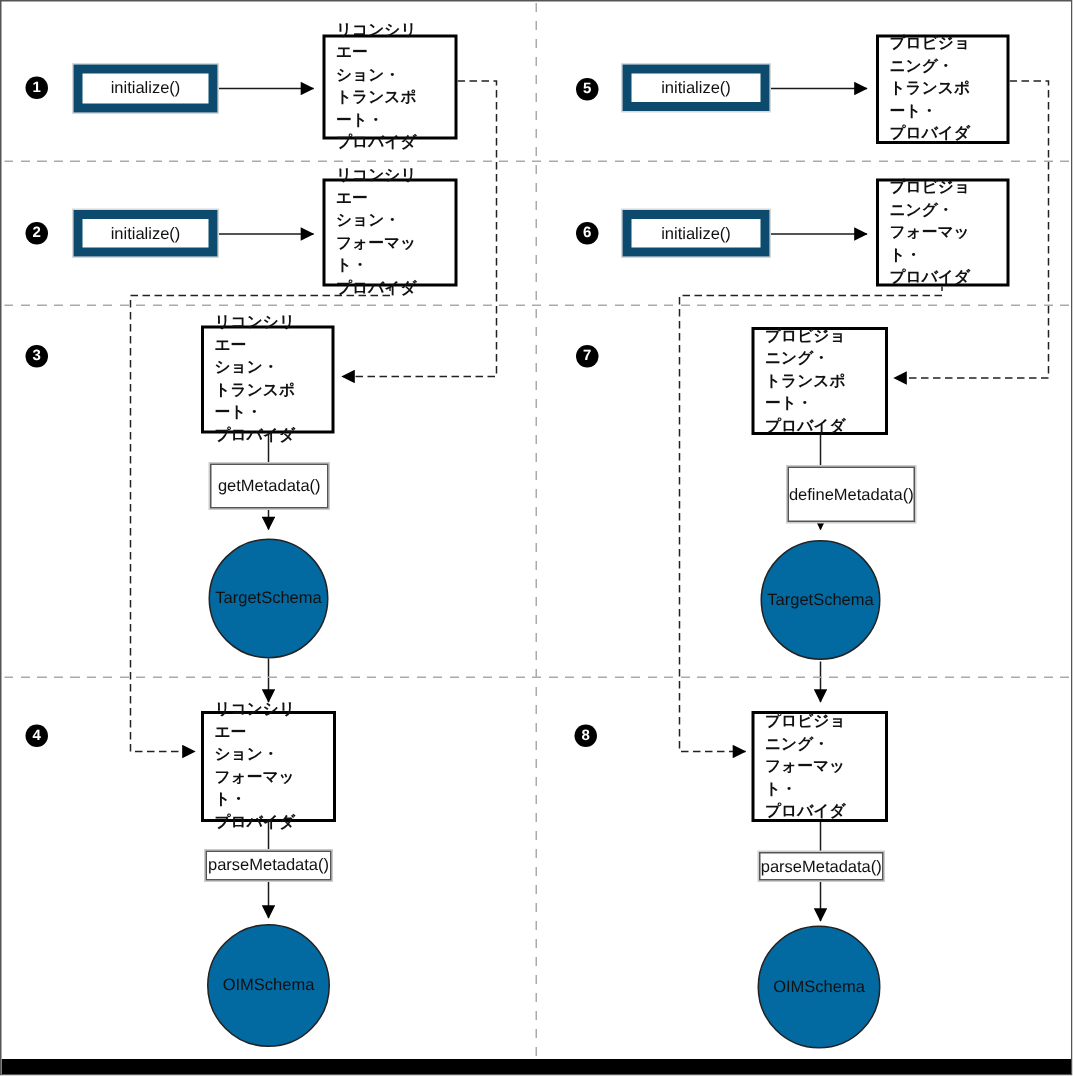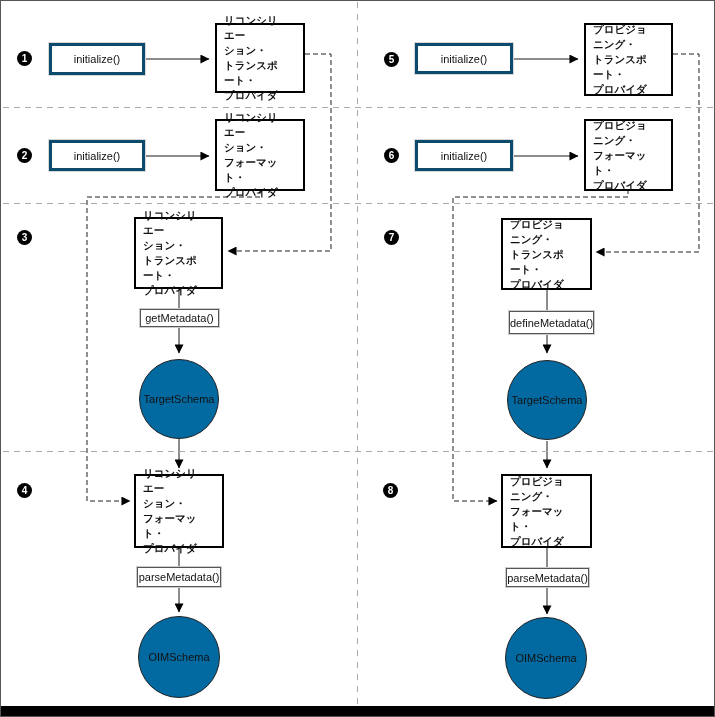--- a/index.html
+++ b/index.html
@@ -5,21 +5,21 @@
   html,body{margin:0;padding:0;background:#fff;font-family:"Liberation Sans",sans-serif;}
   #stage{position:relative;width:715px;height:717px;background:#fff;border:1px solid #555;box-sizing:border-box;overflow:hidden;}
   #wires{position:absolute;left:0;top:0;width:715px;height:717px;}
   .sep-h{position:absolute;left:2px;width:711px;height:1px;
     background:repeating-linear-gradient(to right,#aaa 0 6px,transparent 6px 11px);}
   .divider-v{position:absolute;top:1px;width:1px;height:706px;
     background:repeating-linear-gradient(to bottom,#aaa 0 6px,transparent 6px 12px);}
   .bottom-bar{position:absolute;left:0;bottom:0;width:715px;height:10px;background:#000;}
   .badge{position:absolute;width:15px;height:15px;border-radius:50%;background:#000;color:#fff;
     display:flex;align-items:center;justify-content:center;font-size:10px;font-weight:bold;}
-  .box-init{position:absolute;box-sizing:border-box;border:3px solid #0c4a6e;background:#fff;
+  .box-init{position:absolute;box-sizing:border-box;border:6px solid #0c4a6e;background:#fff;
     display:flex;align-items:center;justify-content:center;font-size:11px;color:#111;
     box-shadow:0 0 0 1px #d8d8d8;text-align:right;}
   .box-prov{position:absolute;box-sizing:border-box;border:2px solid #000;background:#fff;
     display:flex;align-items:center;font-size:10.5px;font-weight:bold;line-height:15px;
     color:#111;white-space:pre-line;padding-left:7px;padding-right:20px;}
   .box-method{position:absolute;box-sizing:border-box;border:1px solid #555;background:#fff;
     display:flex;align-items:center;justify-content:center;font-size:11px;color:#111;
     box-shadow:0 0 0 1px #ccc;}
   .circle{position:absolute;box-sizing:border-box;border:1px solid #222;border-radius:50%;
     background:#0369a1;display:flex;align-items:center;justify-content:center;font-size:11px;color:#111;}
@@ -99,23 +99,23 @@
   <div class="box-prov" style="left:583px;top:118px;width:89px;height:72px">プロビジョニング・
 フォーマット・
 プロバイダ</div>
   <div class="box-prov" style="left:500px;top:217px;width:91px;height:72px">プロビジョニング・
 トランスポート・
 プロバイダ</div>
   <div class="box-prov" style="left:500px;top:473px;width:91px;height:74px">プロビジョニング・
 フォーマット・
 プロバイダ</div>
 
-  <div class="box-method" style="left:139px;top:308px;width:79px;height:18px">getMetadata()</div>
+  <div class="box-method" style="left:139px;top:308px;width:79px;height:30px">getMetadata()</div>
   <div class="box-method" style="left:136px;top:566px;width:84px;height:20px">parseMetadata()</div>
-  <div class="box-method" style="left:508px;top:310px;width:85px;height:23px">defineMetadata()</div>
+  <div class="box-method" style="left:524px;top:310px;width:85px;height:37px">defineMetadata()</div>
   <div class="box-method" style="left:505px;top:567px;width:83px;height:19px">parseMetadata()</div>
 
   <div class="circle" style="left:138px;top:358px;width:80px;height:80px">TargetSchema</div>
   <div class="circle" style="left:137px;top:615px;width:82px;height:82px">OIMSchema</div>
   <div class="circle" style="left:506px;top:359px;width:80px;height:80px">TargetSchema</div>
   <div class="circle" style="left:504px;top:616px;width:82px;height:82px">OIMSchema</div>
 
   <div class="bottom-bar"></div>
 </div>
 

